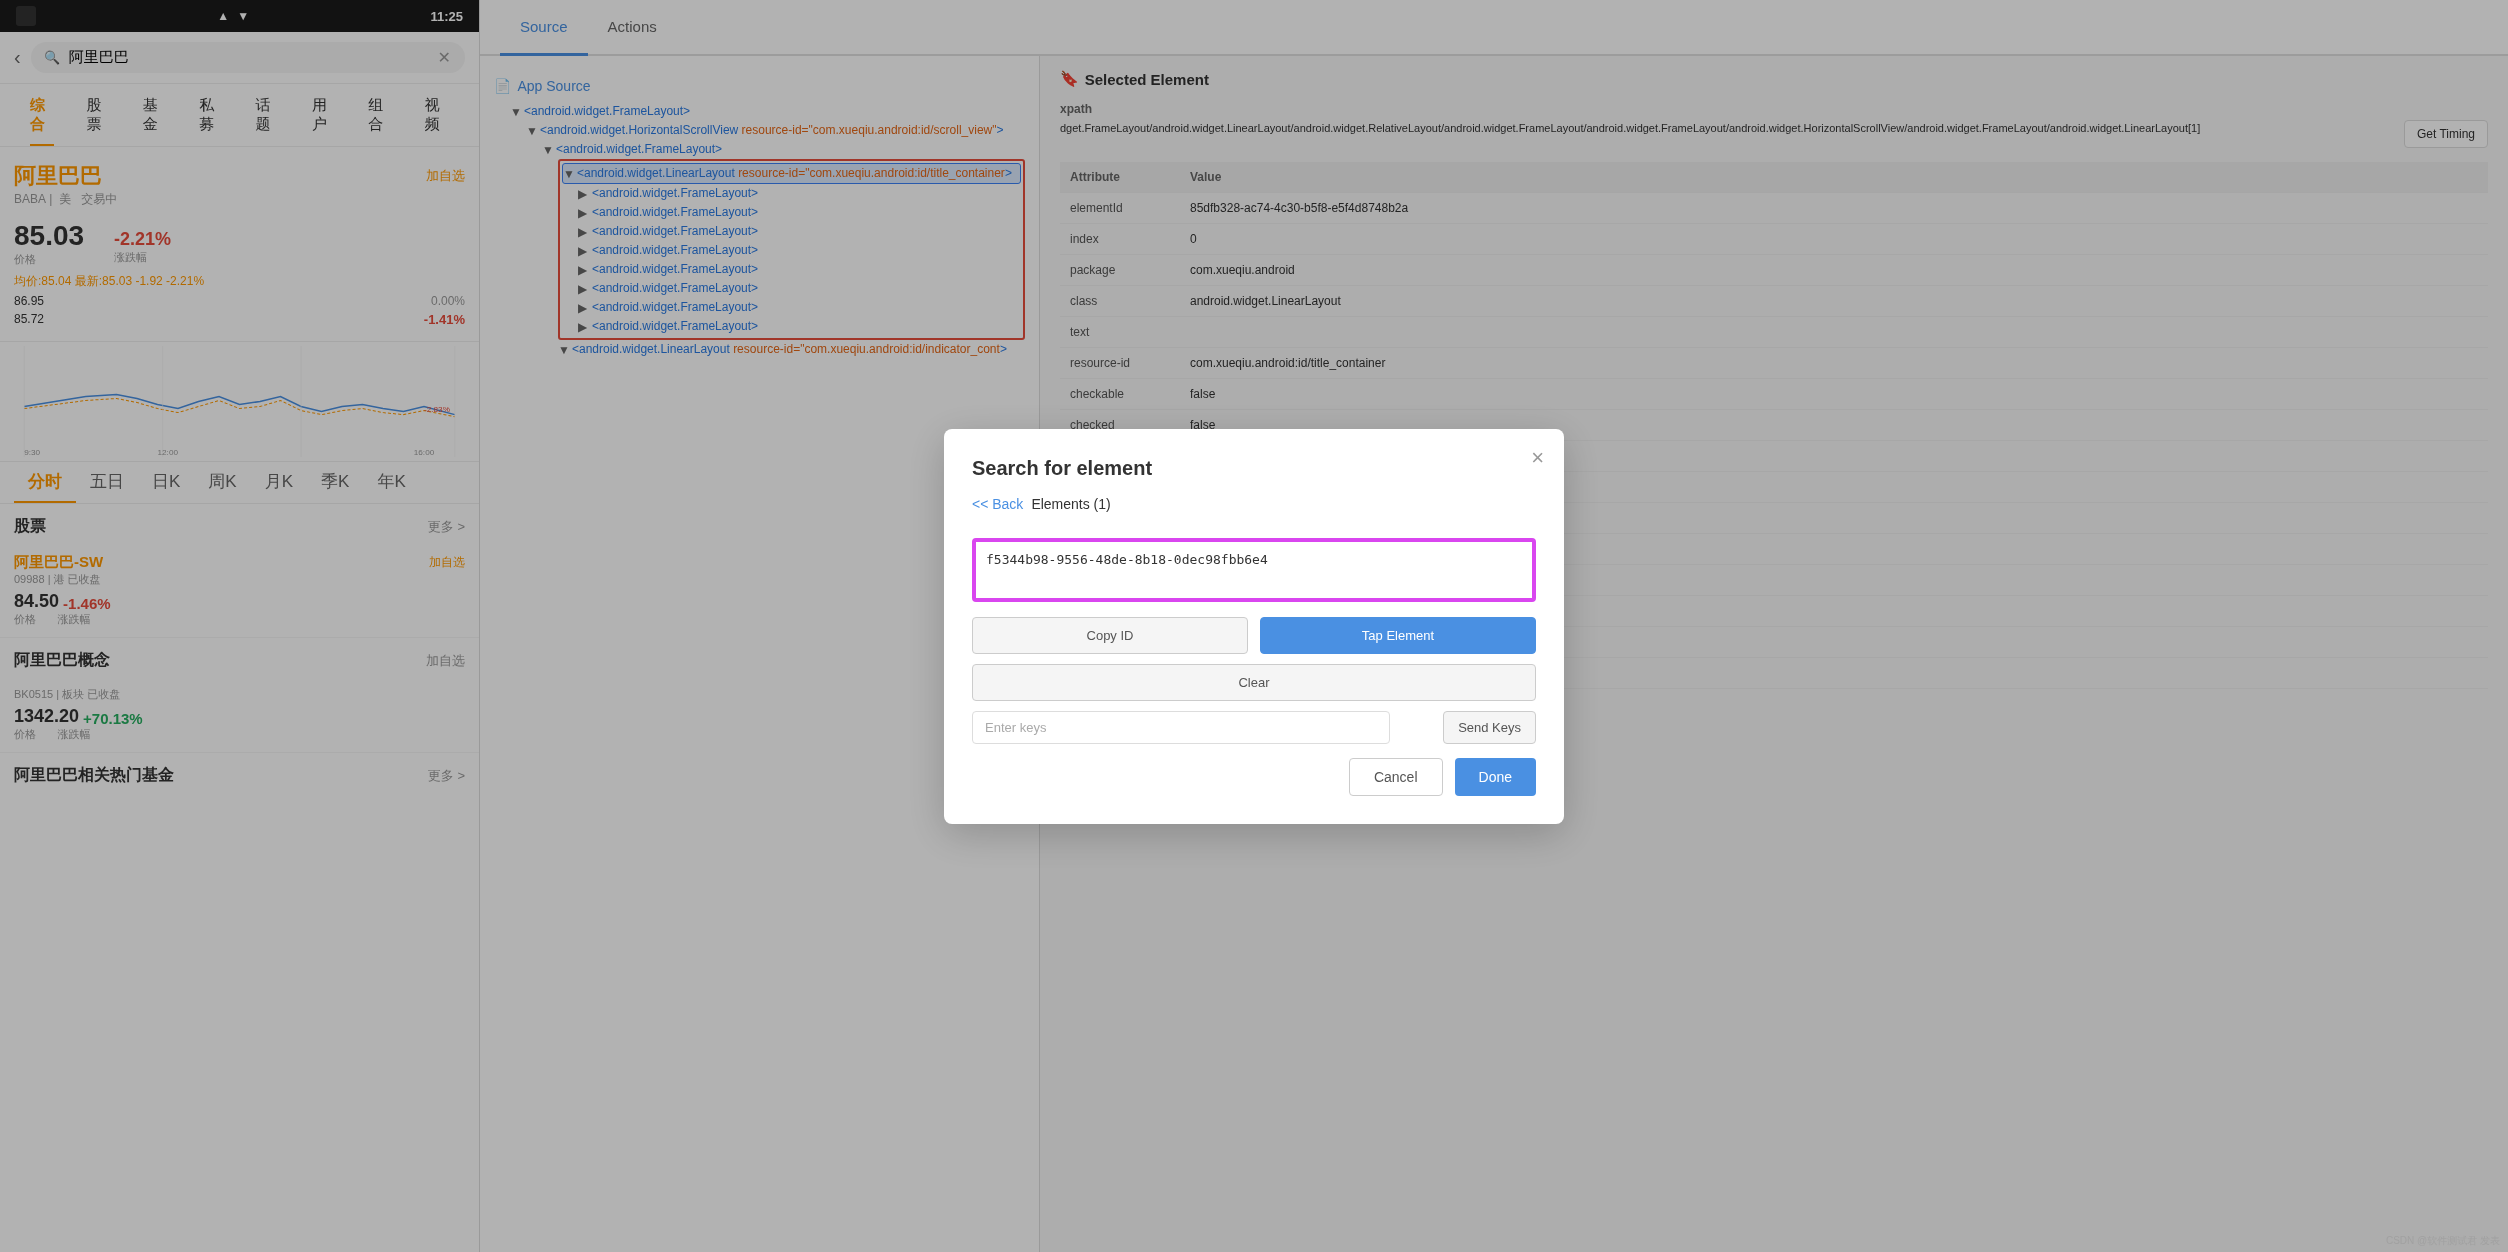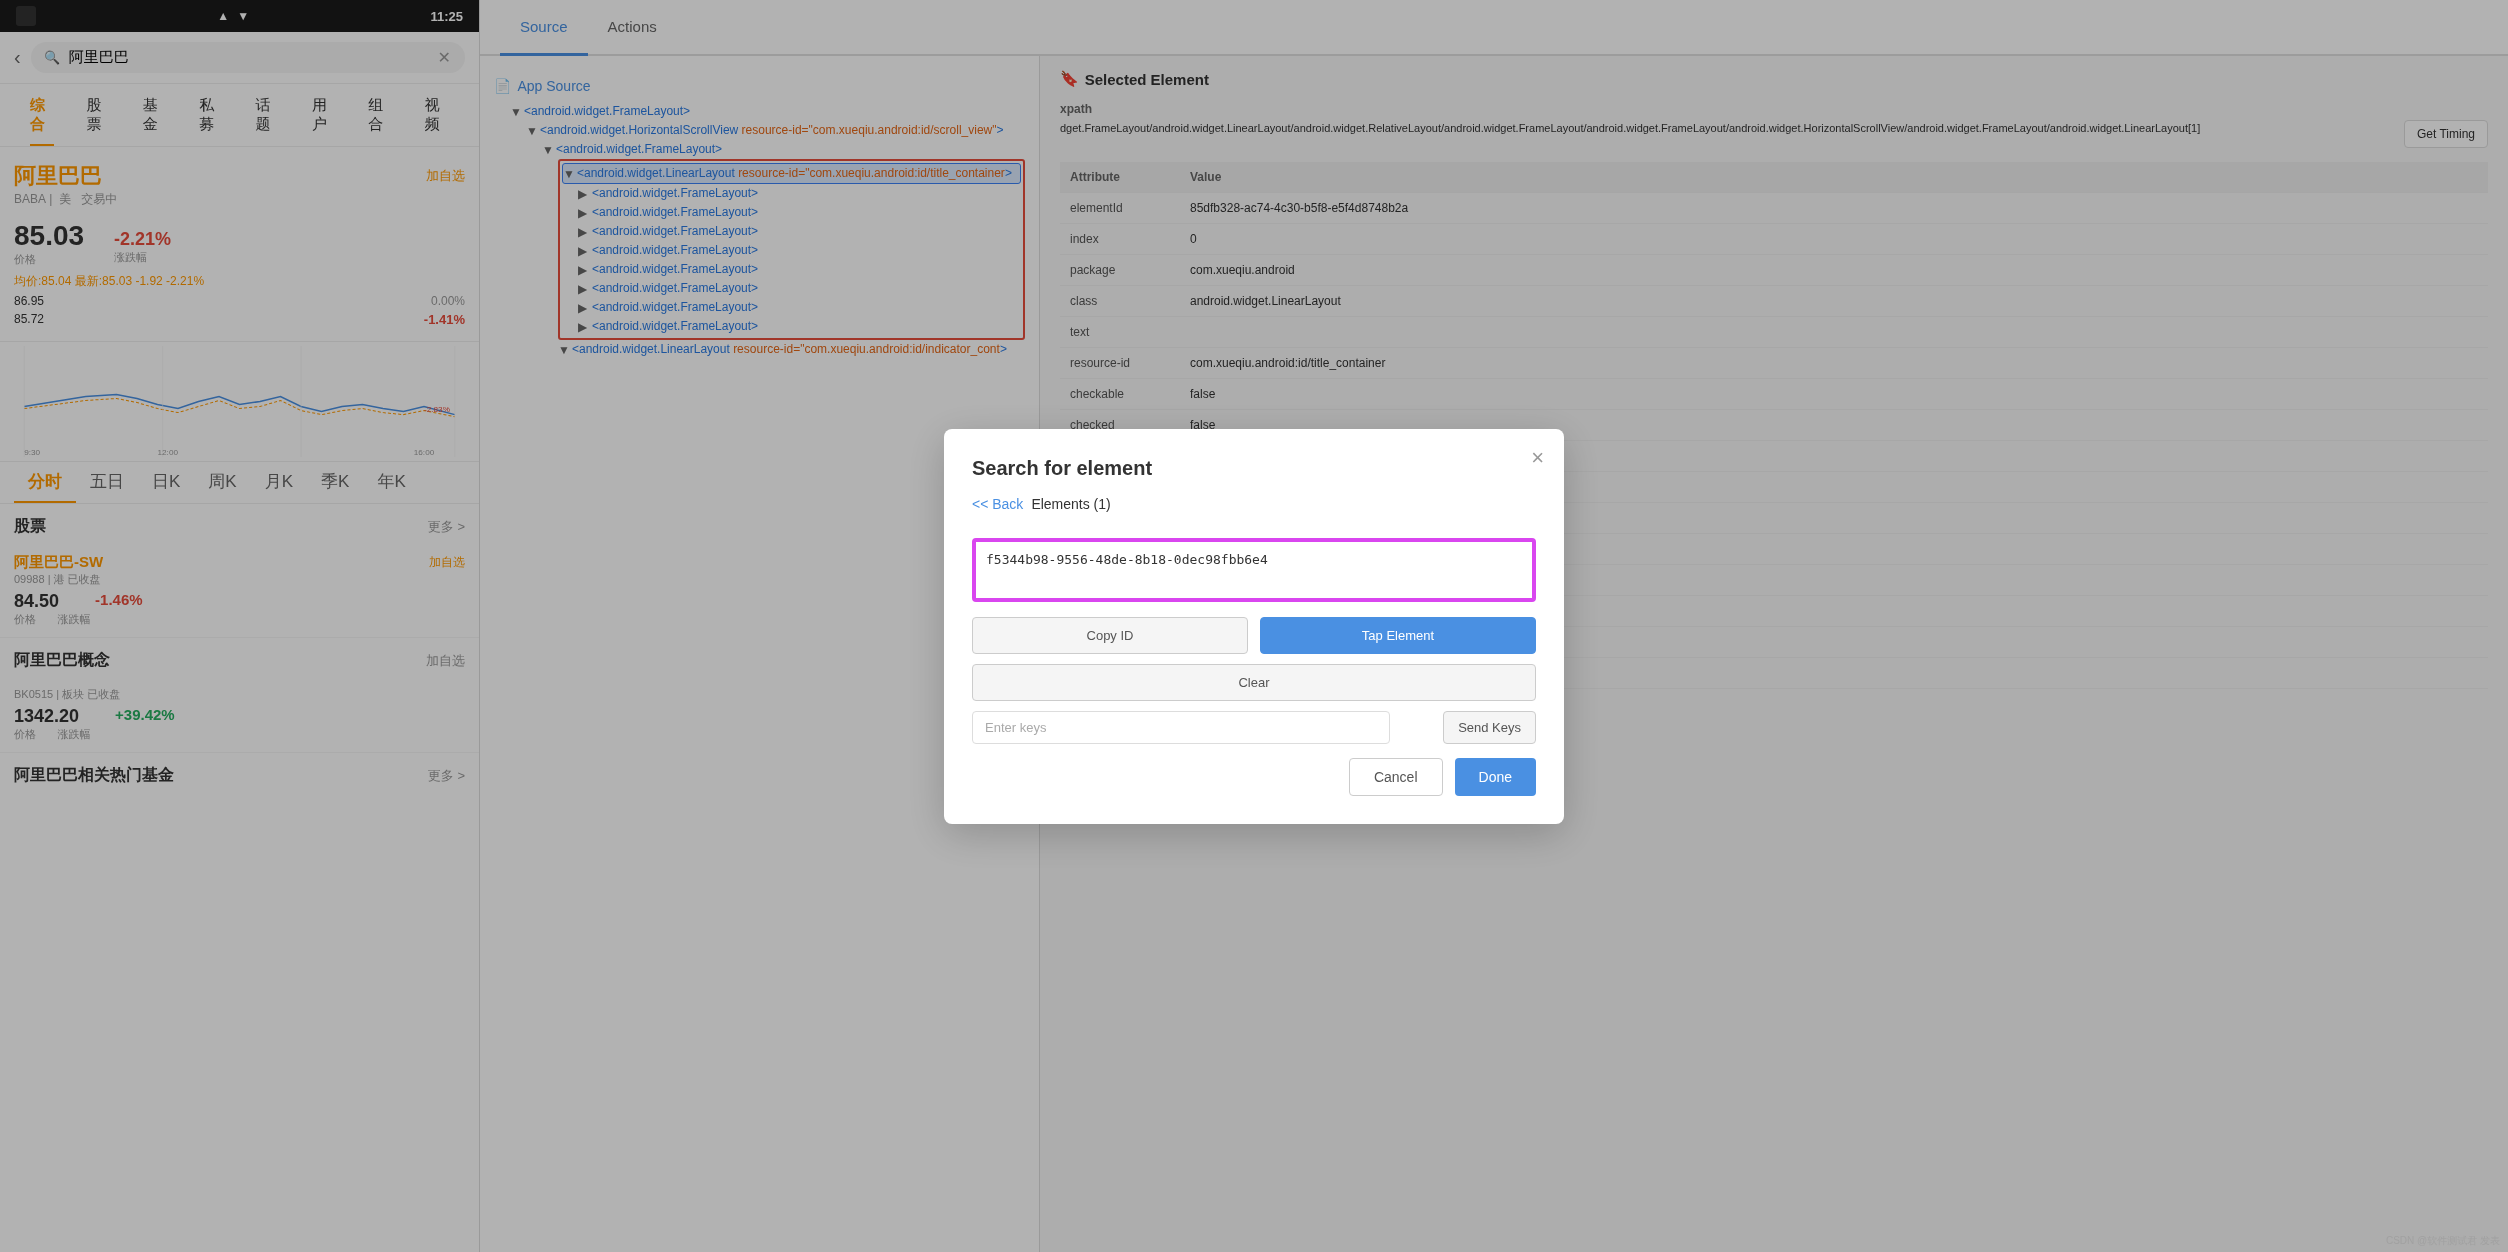--- a/index.html
+++ b/index.html
@@ -101,21 +101,21 @@
     .time-tabs { display: flex; padding: 0 14px; border-bottom: 1px solid #eee; }
     .time-tab { padding: 8px 14px; font-size: 17px; color: #666; cursor: pointer; }
     .time-tab.active { color: #f90; font-weight: bold; border-bottom: 2px solid #f90; }
 
     .section-header { display: flex; justify-content: space-between; align-items: center; padding: 12px 14px 6px; }
     .section-title { font-size: 16px; font-weight: bold; color: #333; }
     .more-link { color: #999; font-size: 13px; cursor: pointer; }
 
     .stock-list-item { padding: 10px 14px; border-bottom: 1px solid #f5f5f5; }
     .stock-list-name { color: #f90; font-size: 15px; font-weight: bold; }
-    .stock-list-prices { display: flex; gap: 36px; margin-top: 4px; }
+    .stock-list-prices { display: flex; gap: 4px; margin-top: 4px; align-items: flex-end; }
     .stock-list-price { font-size: 18px; font-weight: bold; color: #333; }
     .stock-list-change { font-size: 15px; font-weight: bold; color: #e74c3c; }
 
     
     .right-panel {
       flex: 1;
       display: flex;
       flex-direction: column;
       background: #f8f8f8;
       overflow: hidden;
@@ -414,21 +414,21 @@
   </div>
 
   <div class="section-header">
     <span class="section-title">阿里巴巴概念</span>
     <span class="more-link">加自选</span>
   </div>
   <div class="stock-list-item">
     <div style="color:#999; font-size:11px;">BK0515 | 板块  已收盘</div>
     <div class="stock-list-prices">
       <span class="stock-list-price">1342.20</span>
-      <span class="stock-list-change" style="color:#27ae60;">+39.42%</span>
+      <span class="stock-list-change" style="color:#27ae60;">+70.13%</span>
     </div>
     <div style="color:#999; font-size:11px;">价格 &nbsp;&nbsp;&nbsp;&nbsp;&nbsp; 涨跌幅</div>
   </div>
 
   <div class="section-header">
     <span class="section-title">阿里巴巴相关热门基金</span>
     <span class="more-link">更多 &gt;</span>
   </div>
 </div>
 

